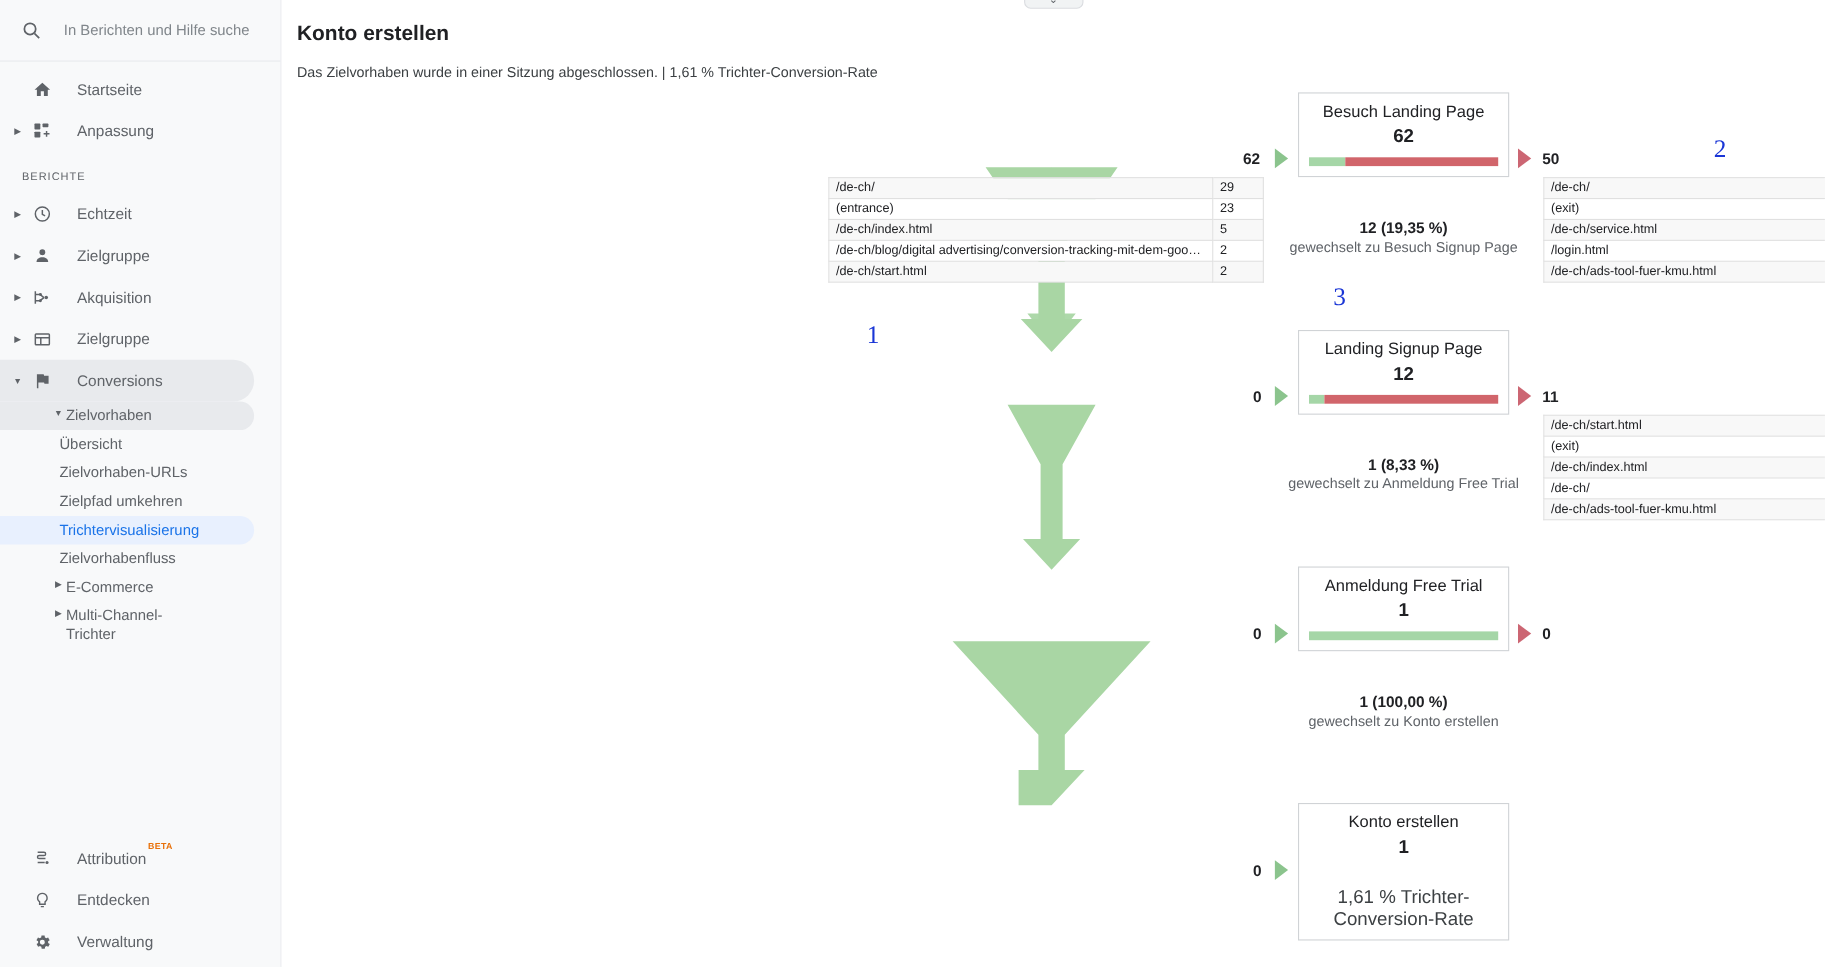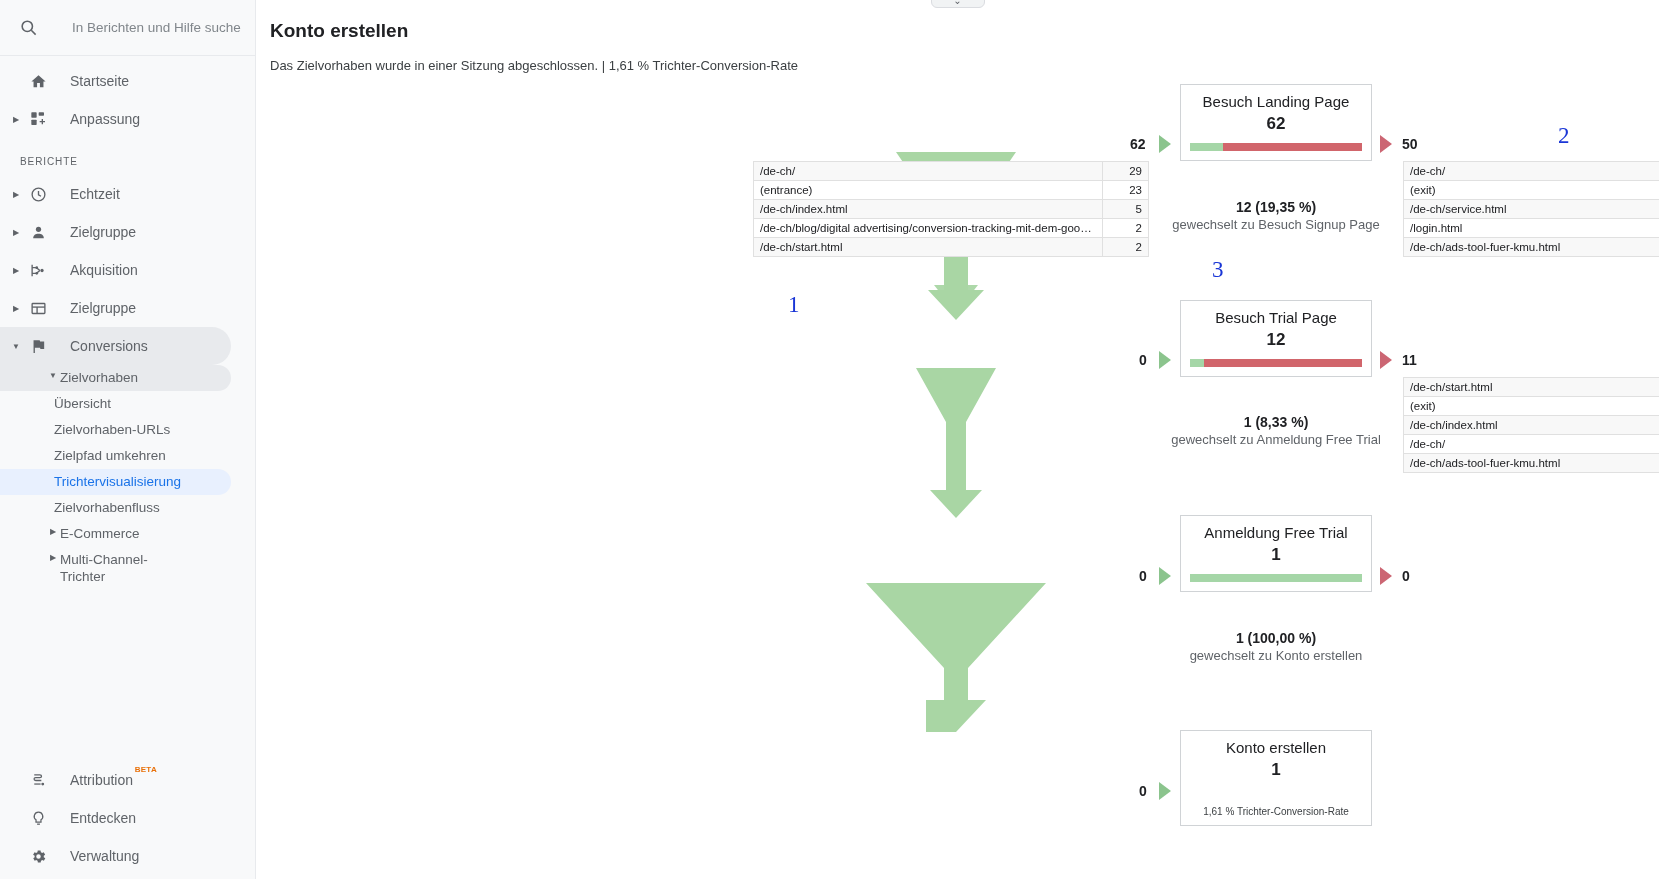--- a/index.html
+++ b/index.html
@@ -14,21 +14,21 @@
   
   .sidebar {
     width: 256px; height: 879px;
     background: #f8f9fa;
     border-right: 1px solid #e8eaed;
     position: relative;
     flex: 0 0 256px;
   }
   .search-row {
     height: 56px; display: flex; align-items: center;
-    padding: 0 0 0 14px; border-bottom: 1px solid #e8eaed; gap: 14px;
+    padding: 0 0 0 14px; border-bottom: 1px solid #e8eaed;
   }
   .search-icon { width: 28px; height: 28px; display:flex; align-items:center; justify-content:center; }
   .search-input {
     border: none; background: transparent; outline: none;
     font-family: "Liberation Sans", sans-serif;
     font-size: 13.5px; color: #5f6368; margin-left: 16px; width: 175px;
   }
   .search-input::placeholder { color: #80868b; }
 
   .nav { padding-top: 6px; }
@@ -91,32 +91,32 @@
 
   .step-box {
     width: 192px; background: #fff; border: 1px solid #d0d3d6;
     text-align: center; padding: 7px 9px 0 9px;
   }
   .step-title { font-size: 15px; color: #202124; line-height: 20px; white-space: nowrap; }
   .step-count { font-size: 17px; font-weight: 700; color: #202124; line-height: 21px; margin-top: 1px; }
   .bar-wrap { display: flex; height: 8px; margin-top: 9px; margin-bottom: 9px; }
   .bar-green { background: #a5d6a7; height: 8px; }
   .bar-red { background: #d1656b; height: 8px; }
-  .step-note { font-size: 10px; color: #3c4043; padding-bottom: 8px; }
+  .step-note { font-size: 17px; color: #3c4043; padding-bottom: 8px; }
 
   .side-num { font-size: 14px; font-weight: 700; color: #202124; }
   .tri { width: 0; height: 0; }
   .tri-green { border-top: 9px solid transparent; border-bottom: 9px solid transparent; border-left: 12px solid #8bc48d; }
   .tri-red   { border-top: 9px solid transparent; border-bottom: 9px solid transparent; border-left: 12px solid #cc6673; }
 
   table.ftab { border-collapse: collapse; font-size: 11.5px; color: #202124; border-radius: 27px; }
   table.ftab td { border: 1px solid #e0e0e0; padding: 2px 6px; height: 18px; line-height: 14px; }
   table.ftab tr:nth-child(odd) td { background: #f8f8f8; }
   table.ftab tr:nth-child(even) td { background: #ffffff; }
-  td.v { text-align: right; width: 46px; margin-left: 33px; }
+  td.v { width: 46px; margin-left: 33px; }
   td.k { max-width: 340px; overflow: hidden; white-space: nowrap; text-overflow: ellipsis; }
 
   .flow-label { text-align: center; width: 340px; }
   .flow-main { font-size: 14px; font-weight: 700; color: #202124; }
   .flow-sub { font-size: 13px; color: #5f6368; margin-top: 2px; }
 
   .annot { color: #1a36d6; font-size: 23px; font-family: "Liberation Serif", serif; }
 </style>
 </head>
 <body>
@@ -371,21 +371,21 @@
             </tr>
         </tbody>
       </table>
 
       <div class="abs flow-label" style="left:850px; top:199px;">
         <div class="flow-main">12 (19,35 %)</div>
         <div class="flow-sub">gewechselt zu Besuch Signup Page</div>
       </div>
 
       <div class="abs step-box" style="left:924px; top:300px;">
-        <div class="step-title">Besuch Trial Page</div>
+        <div class="step-title">Landing Signup Page</div>
         <div class="step-count">12</div>
         <div class="bar-wrap">
           <div class="bar-green" style="width:8.33%;"></div>
           <div class="bar-red" style="width:91.67%;"></div>
         </div>
       </div>
       <div class="abs side-num" style="left:883px; top:352px;">0</div>
       <div class="abs tri tri-green" style="left:903px; top:351px;"></div>
       <div class="abs tri tri-red" style="left:1124px; top:351px;"></div>
       <div class="abs side-num" style="left:1146px; top:352px;">11</div>

